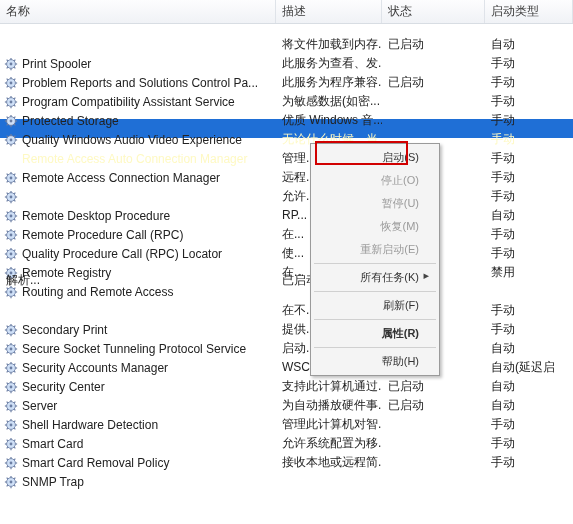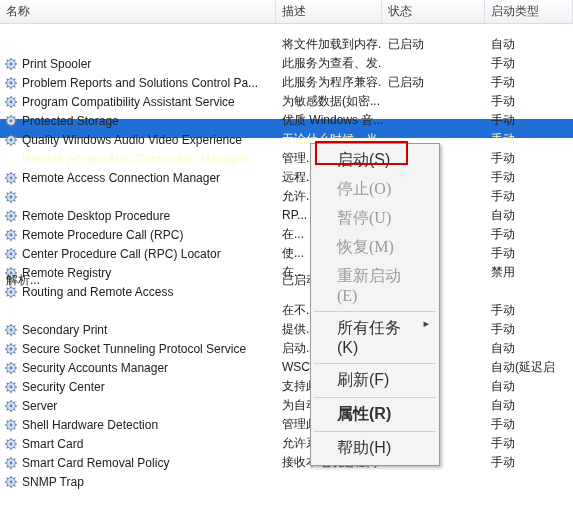--- a/index.html
+++ b/index.html
@@ -68,24 +68,25 @@
   top: 143px;
   width: 130px;
   background: #f4f4f4;
   border: 1px solid #9a9a9a;
   box-shadow: 2px 2px 3px rgba(0,0,0,0.25);
   padding: 2px;
 }
 .cm-item {
   padding: 4px 18px 4px 24px;
   color: #333;
-  font-size: 16px;
+  font-size: 11px;
   position: relative;
-}
-.cm-item.disabled { color: #9a9a9a; font-family: Liberation Serif, serif; }
+  text-align: right;
+}
+.cm-item.disabled { color: #9a9a9a; }
 .cm-sep {
   height: 1px;
   background: #d0d0d0;
   margin: 2px 1px;
 }
 .cm-sub::after {
   content: "▸";
   position: absolute;
   right: 8px;
   top: 3px;
@@ -363,21 +364,21 @@
               <line x1="8" y1="13" x2="8" y2="15"></line>
               <line x1="1" y1="8" x2="3" y2="8"></line>
               <line x1="13" y1="8" x2="15" y2="8"></line>
               <line x1="3" y1="3" x2="4.4" y2="4.4"></line>
               <line x1="11.6" y1="11.6" x2="13" y2="13"></line>
               <line x1="13" y1="3" x2="11.6" y2="4.4"></line>
               <line x1="4.4" y1="11.6" x2="3" y2="13"></line>
             </g>
           </svg>
         </span>
-        <span>Center Procedure Call (RPC) Locator</span>
+        <span>Quality Procedure Call (RPC) Locator</span>
       </div>
       <div class="cell">在...</div>
       <div class="cell"></div>
       <div class="cell">手动</div>
     </div>
     <div class="row">
       <div class="cell name-cell">
         <span class="gear">
           <svg viewBox="0 0 16 16">
             <circle cx="8" cy="8" r="5" fill="#cfe0f7" stroke="#6b7ea3" stroke-width="1"></circle>

